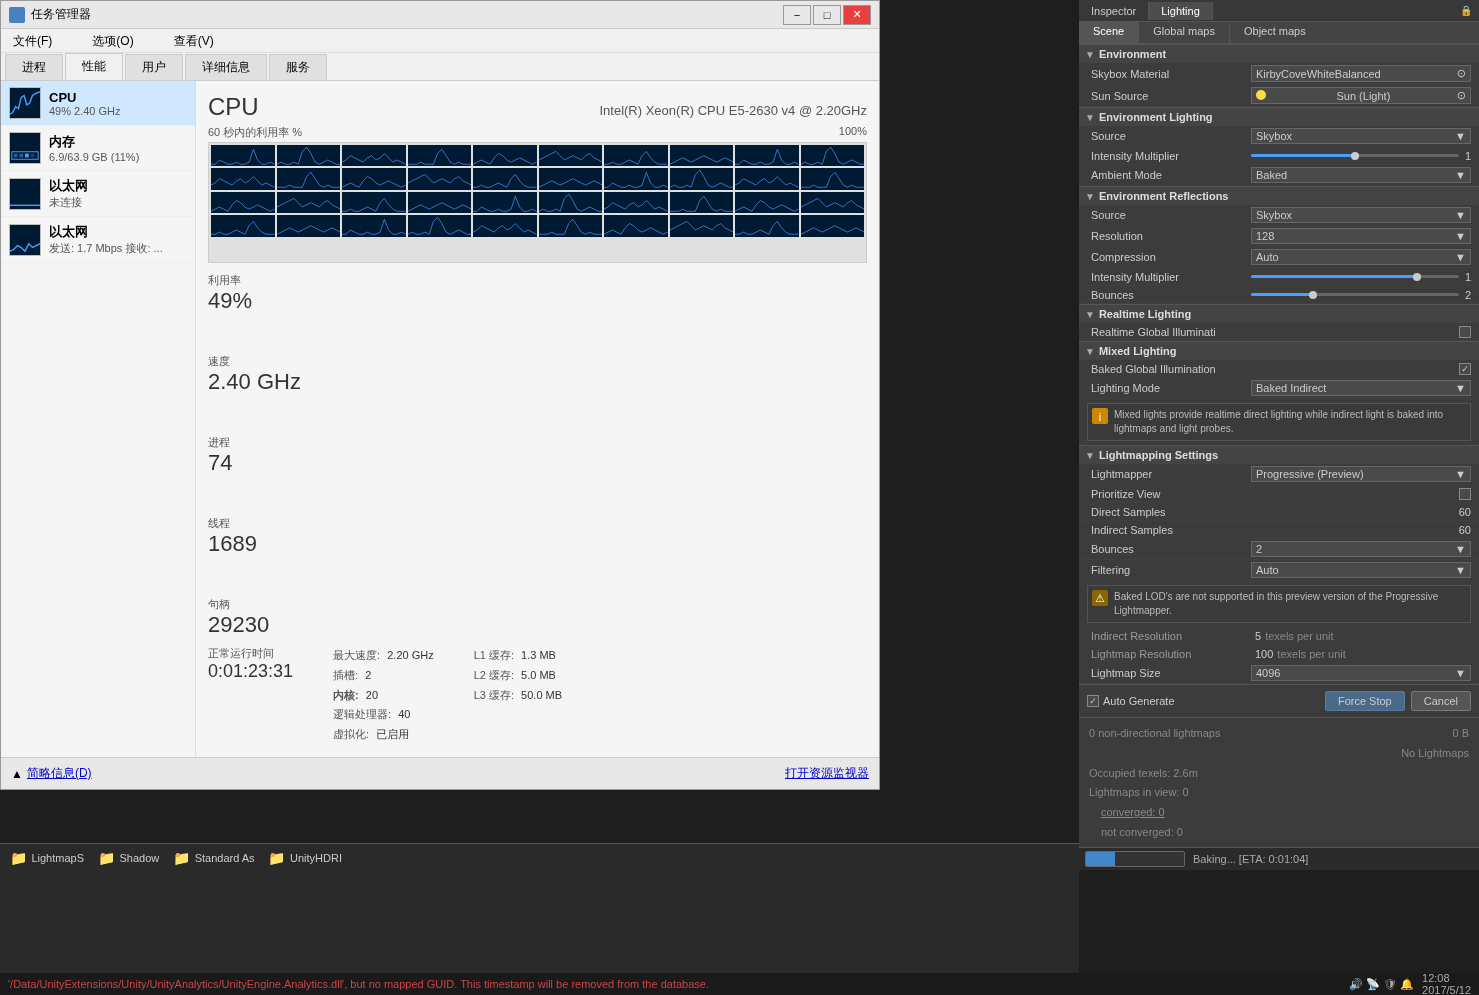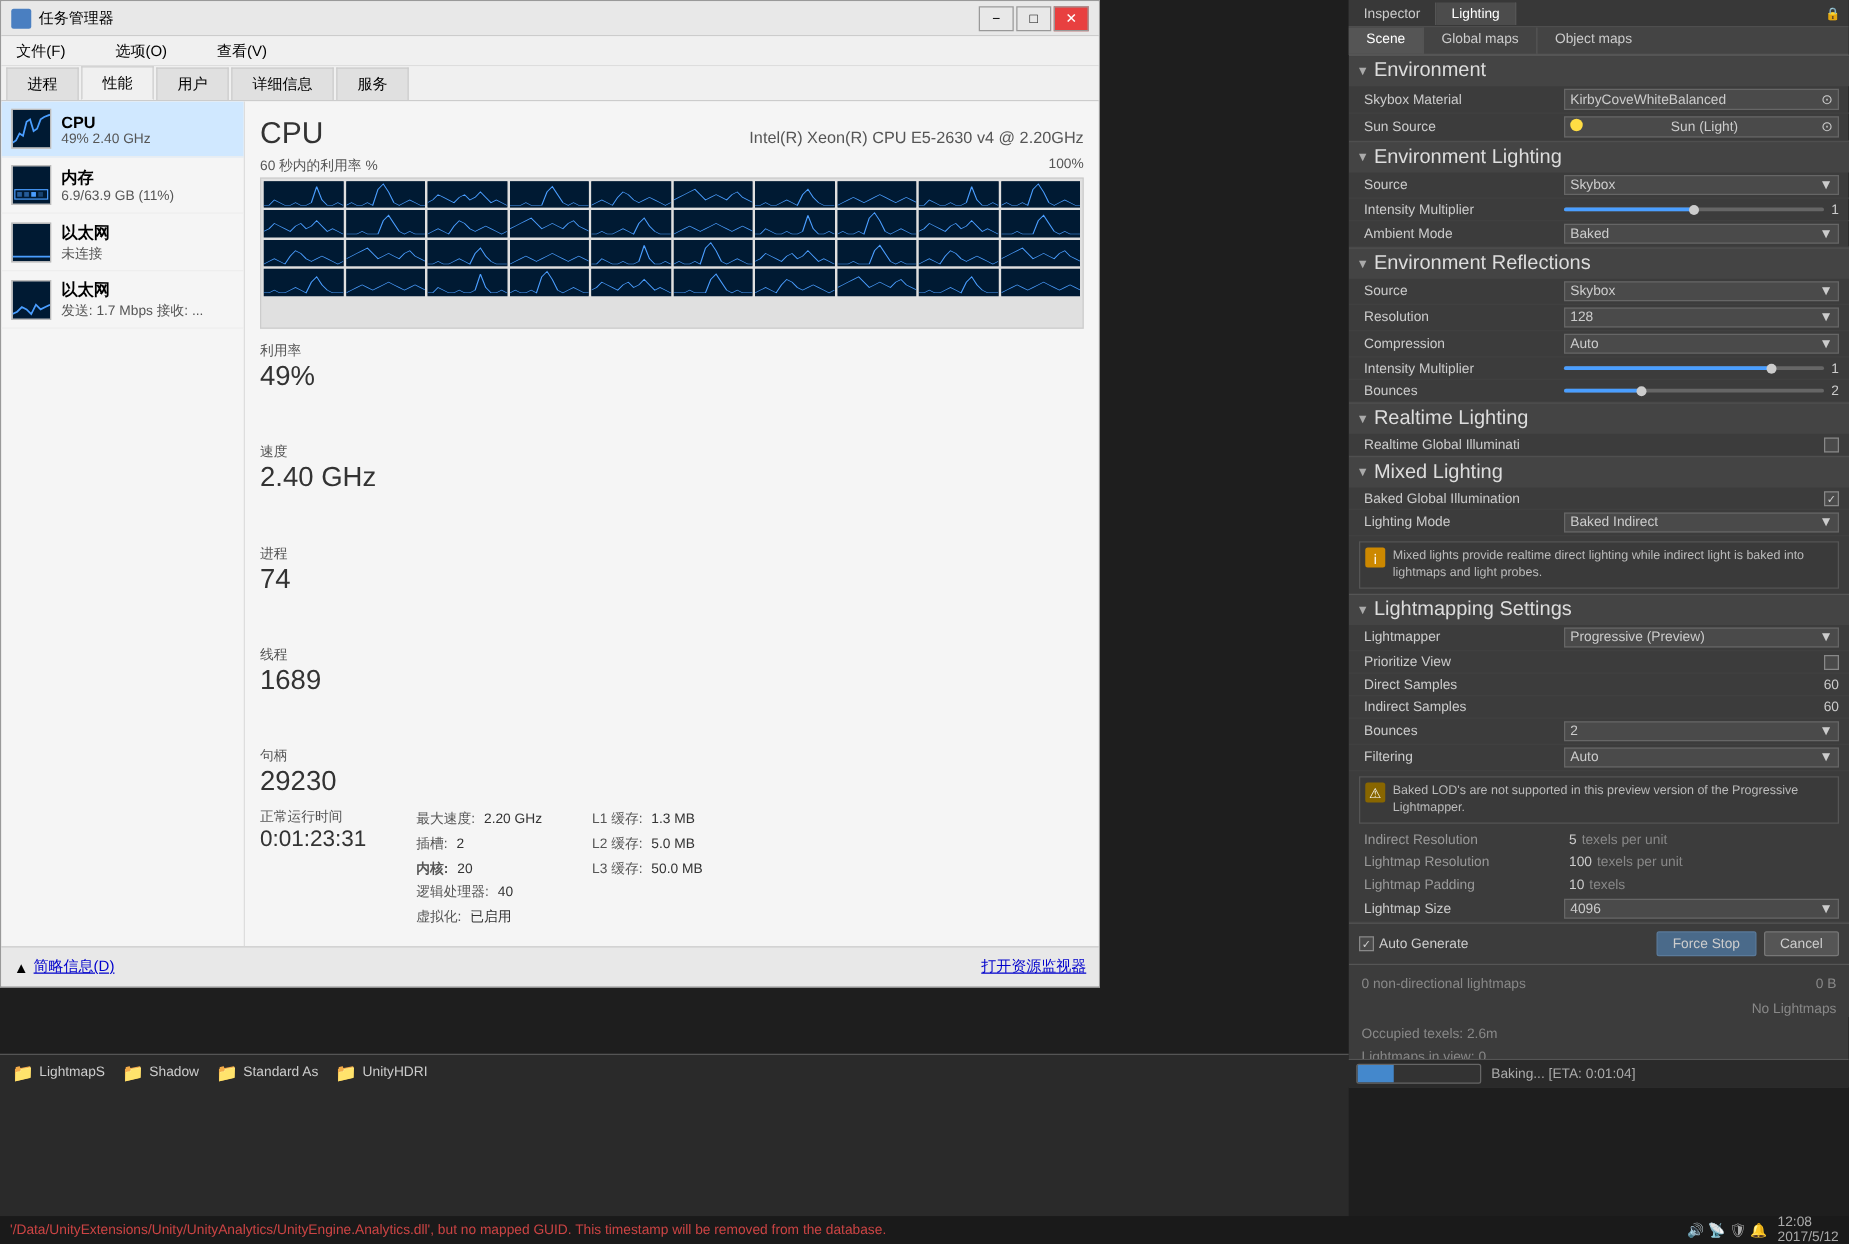--- a/index.html
+++ b/index.html
@@ -244,23 +244,23 @@
       padding: 3px 6px;
       background: #444;
       cursor: pointer;
       gap: 4px;
     }
     .unity-section-header .arrow {
       color: #aaa;
       font-size: 10px;
     }
     .unity-section-title {
-      font-size: 16px;
+      font-size: 11px;
       color: #ddd;
-      font-weight: normal;
+      font-weight: bold;
     }
 
     .unity-row {
       display: flex;
       align-items: center;
       padding: 2px 8px 2px 12px;
       min-height: 18px;
       border-bottom: 1px solid #404040;
     }
     .unity-row-label {
@@ -1212,25 +1212,20 @@
         <span class="unity-resolution-value">5</span>
         <span class="unity-resolution-unit">texels per unit</span>
       </div>
 
       <div class="unity-resolution-row">
         <span class="unity-resolution-label">Lightmap Resolution</span>
         <span class="unity-resolution-value">100</span>
         <span class="unity-resolution-unit">texels per unit</span>
       </div>
 
-      <div class="unity-resolution-row">
-        <span class="unity-resolution-label">Lightmap Padding</span>
-        <span class="unity-resolution-value">10</span>
-        <span class="unity-resolution-unit">texels</span>
-      </div>
 
       <div class="unity-row">
         <span class="unity-row-label">Lightmap Size</span>
         <div class="unity-row-value">
           <div class="unity-dropdown unity-dropdown-full">
             <span>4096</span>
             <span>▼</span>
           </div>
         </div>
       </div>

